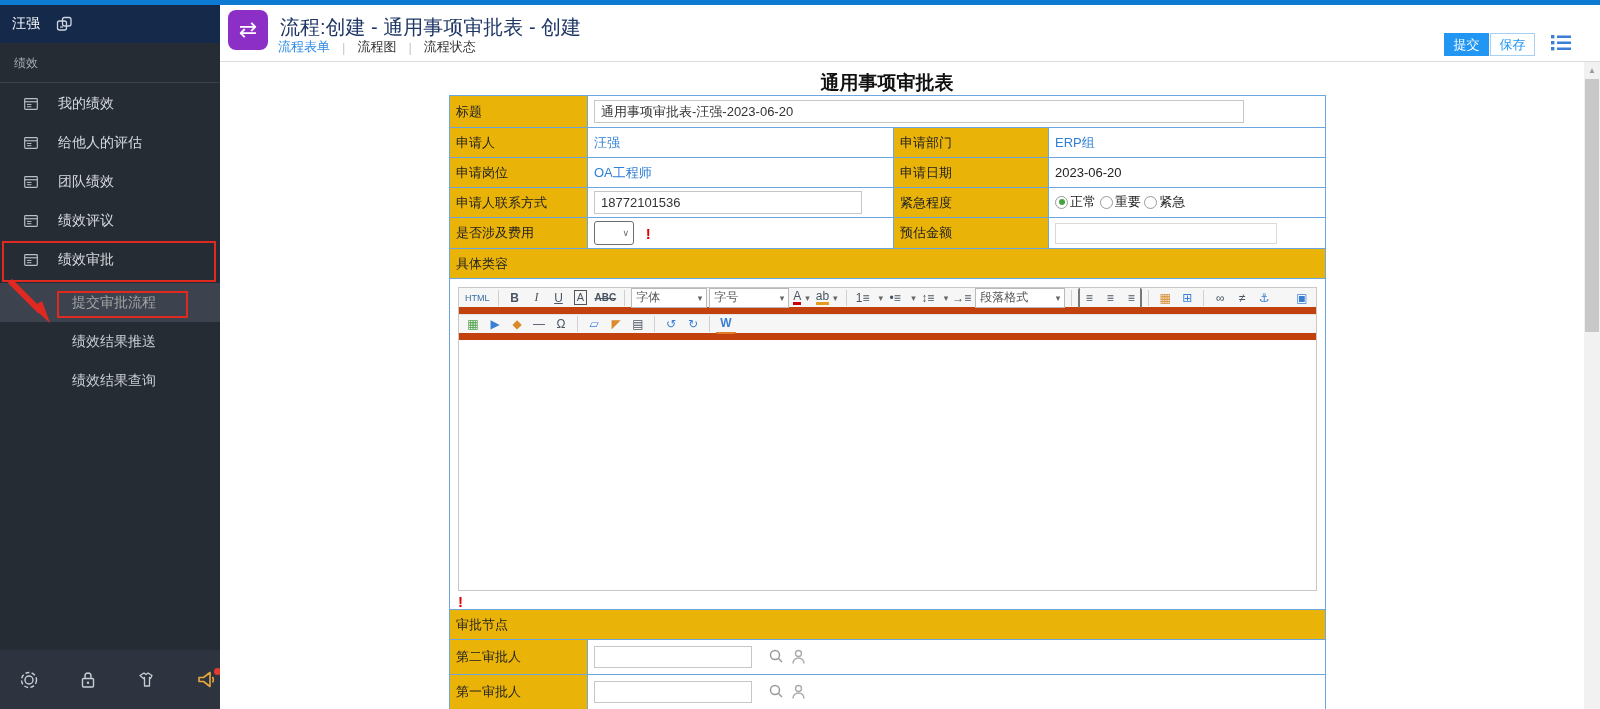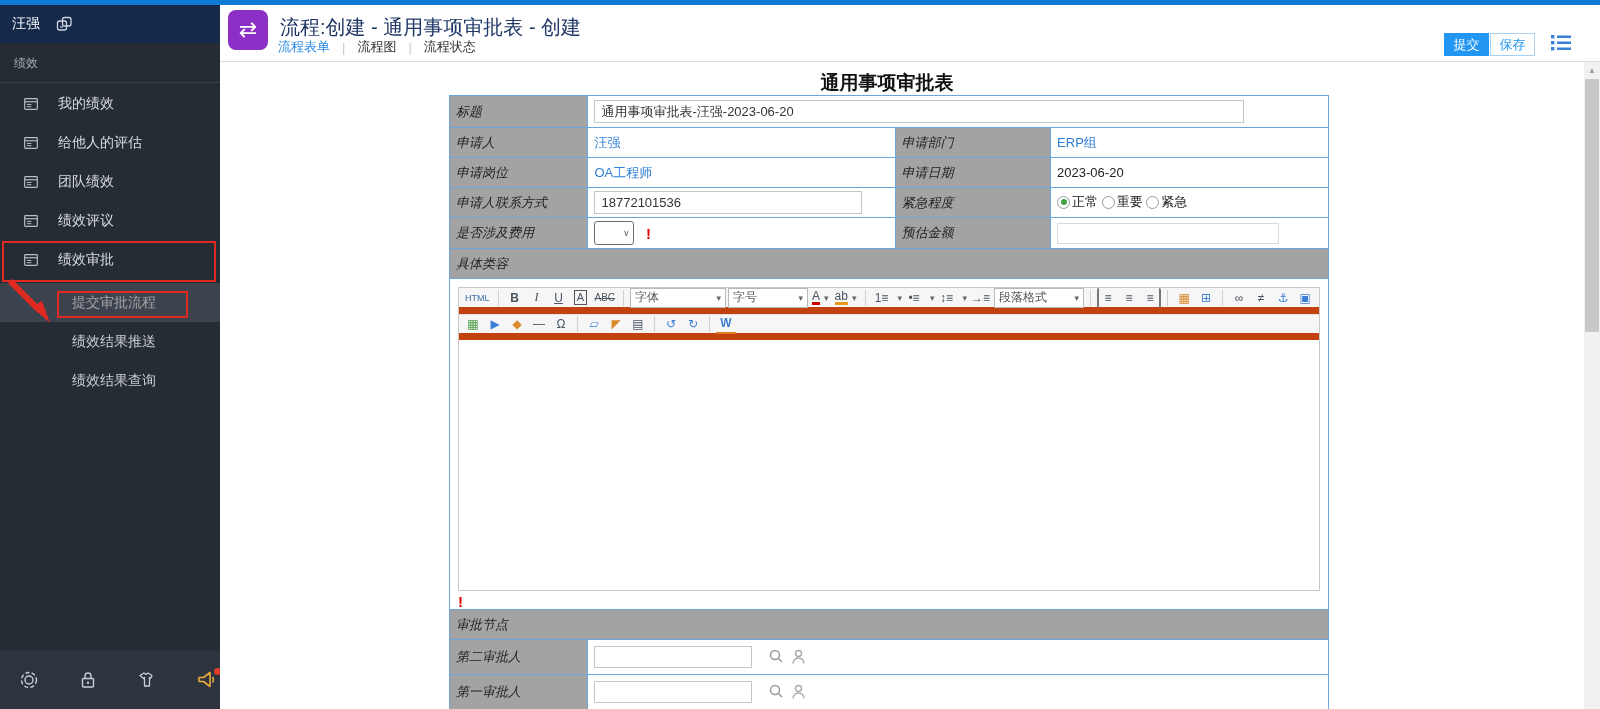--- a/index.html
+++ b/index.html
@@ -49,21 +49,21 @@
   .btn-save { background:#fff; color:#2196f3; border:1px solid #a7d0f2; }
   .list-ic { margin-left:14px; cursor:pointer; }
 
   .content { position:absolute; left:0; top:57px; width:1364px; height:647px; background:#fff; }
   .form-title { position:absolute; left:229px; top:8px; width:876px; text-align:center;
                 font-size:19px; font-weight:bold; color:#111; }
 
   
   table.form { position:absolute; left:229px; top:33px; border-collapse:collapse; table-layout:fixed; }
   table.form td { border:1px solid #6ba7de; font-size:13px; color:#222; padding:0 6px; vertical-align:middle; }
-  td.lbl { background:#a3a3a3;font-style:italic; }
+  td.lbl { background:#eab308; }
   a.lk { color:#2e7fd6; text-decoration:none; cursor:pointer; }
   input.ti { border:1px solid #c6c6c6; height:23px; font-size:13px; padding:0 6px; color:#333;
              font-family:inherit; }
   .sel { display:inline-flex; width:40px; height:24px; border:1px solid #6e6e6e; border-radius:3px;
          background:#fff; align-items:center; justify-content:flex-end; padding-right:4px;
          color:#444; font-size:11px; cursor:pointer; vertical-align:middle; }
   .req { color:#e50000; font-weight:bold; font-size:15px; margin-left:8px; vertical-align:middle; }
   .radio { display:inline-flex; align-items:center; cursor:pointer; }
   .radio .dot { width:13px; height:13px; border:1px solid #9a9a9a; border-radius:50%; background:#fff;
                 display:inline-block; margin-right:2px; position:relative; }
@@ -76,21 +76,21 @@
   .tb-row + .tb-row { border-top:1px solid #e3e3e3; }
   .tb-row { border-bottom:7px solid #c2410c; }
   .tb-btn { min-width:20px; height:20px; display:inline-flex; align-items:center; justify-content:center;
             font-size:12px; color:#4a5562; cursor:pointer; border-radius:2px; padding:0 2px; }
   .tb-sep { width:1px; height:16px; background:#d0d0d0; margin:0 4px; }
   .combo { display:inline-flex; align-items:center; justify-content:space-between; background:#fff;
            border:1px solid #b9b9b9; height:20px; font-size:12px; color:#555; padding:0 4px;
            cursor:pointer; }
   .caret { color:#666; font-size:9px; margin-left:4px; }
   .u-line { text-decoration:underline; }
-  .s-line { text-decoration:line-through; }
+  .s-line { text-decoration:line-through;font-weight:bold; }
   .boxA { border:1px solid #555; padding:0 2px; font-size:11px; line-height:13px; }
   .c-red { border-bottom:3px solid #c00; line-height:12px; }
   .c-org { border-bottom:3px solid #e69b1e; line-height:12px; }
   .blue { color:#3a7fd5; } .orange { color:#d98a2b; } .green-ic { color:#4b9e46; }
   .ed-body { height:250px; background:#fff; }
   .ed-req { height:16px; padding-top:2px; }
 
   .srch-icons { display:inline-flex; align-items:center; gap:5px; margin-left:12px; vertical-align:middle; }
 
   
@@ -328,21 +328,21 @@
               <span class="tb-btn" style="font-size:9px;letter-spacing:0;color:#3a6ea5;">HTML</span>
               <span class="tb-sep"></span>
               <span class="tb-btn" style="font-weight:bold;">B</span>
               <span class="tb-btn" style="font-style:italic;font-family:'Liberation Serif',serif;">I</span>
               <span class="tb-btn u-line">U</span>
               <span class="tb-btn">
                     <span class="boxA">A</span>
                   </span>
               <span class="tb-btn s-line" style="font-size:10px;">ABC</span>
               <span class="tb-sep"></span>
-              <span class="combo" style="width:96px;">
+              <span class="combo" style="width:76px;">
                 <span>字体</span>
                 <span class="caret">▾</span>
               </span>
               <span class="combo" style="width:80px;">
                 <span>字号</span>
                 <span class="caret">▾</span>
               </span>
               <span class="tb-btn">
                     <span class="c-red">A</span>
                     <span class="caret">▾</span>

